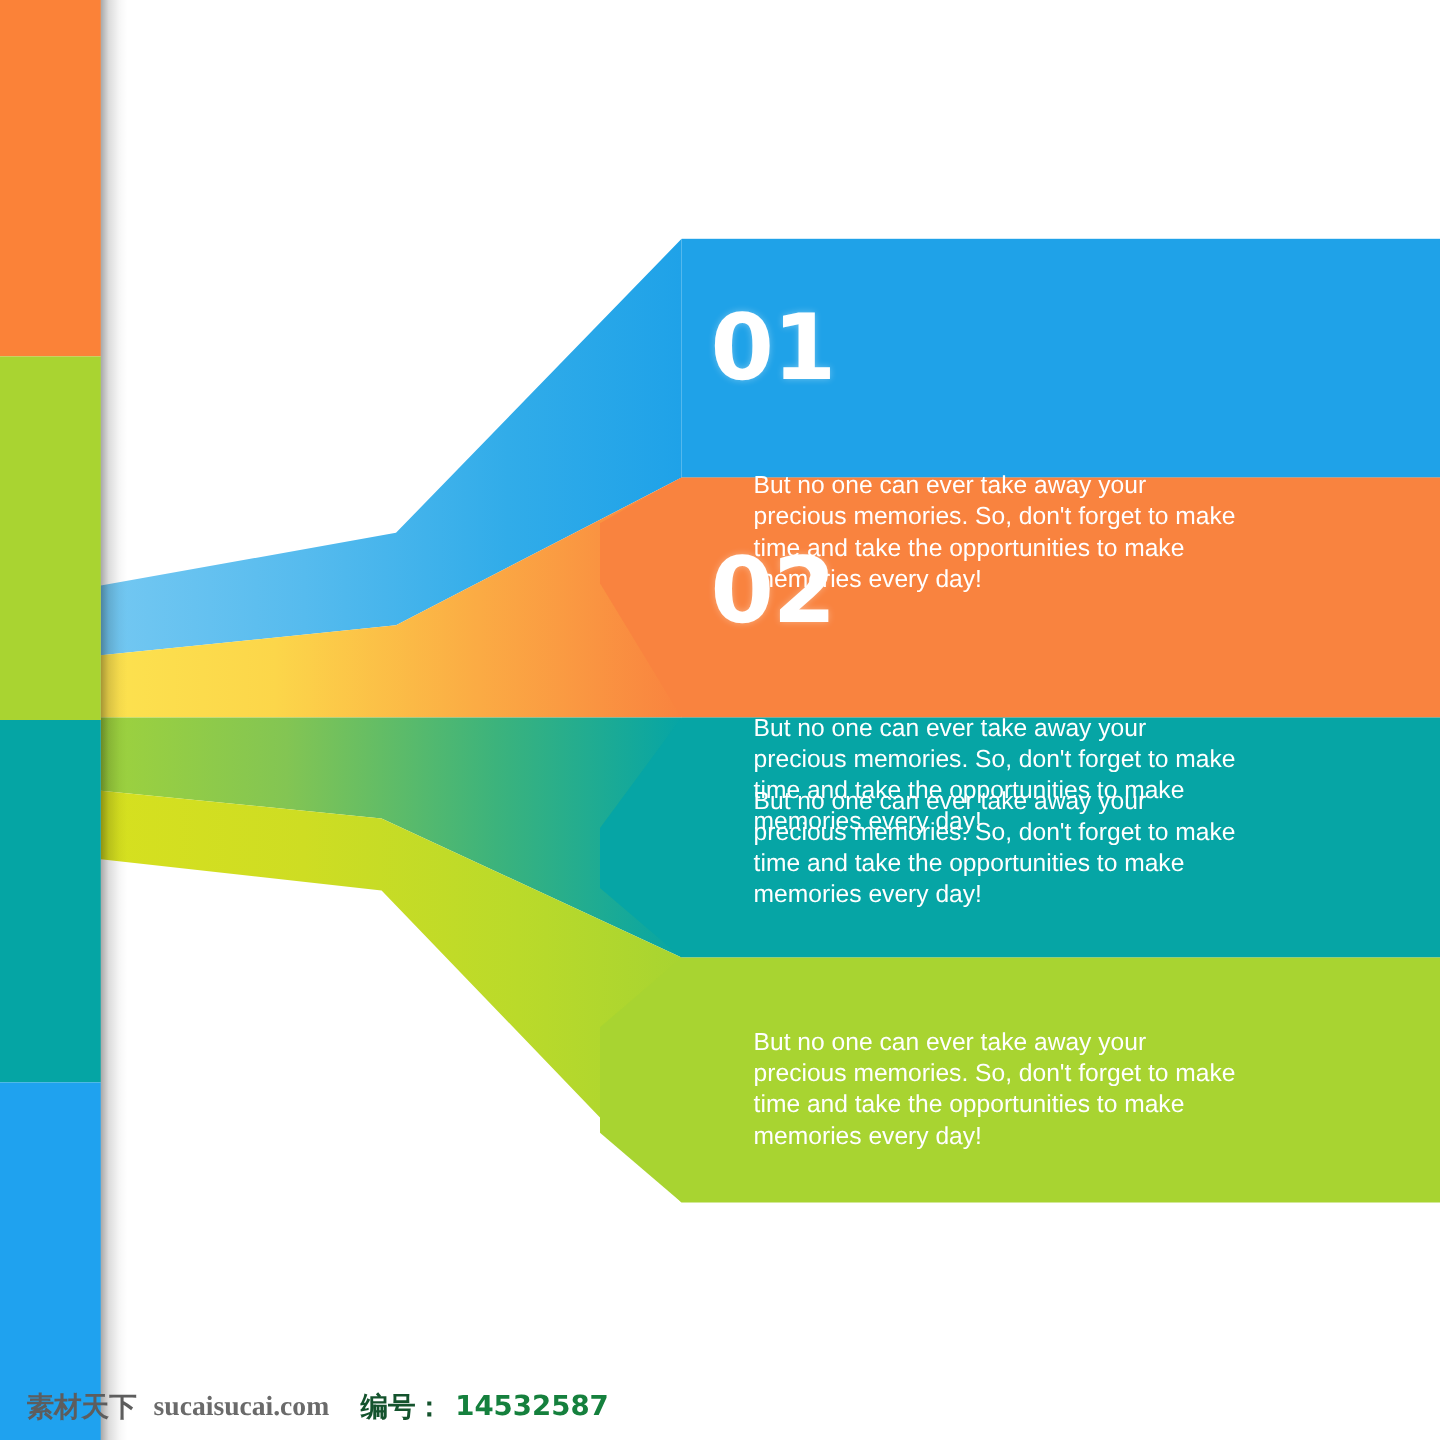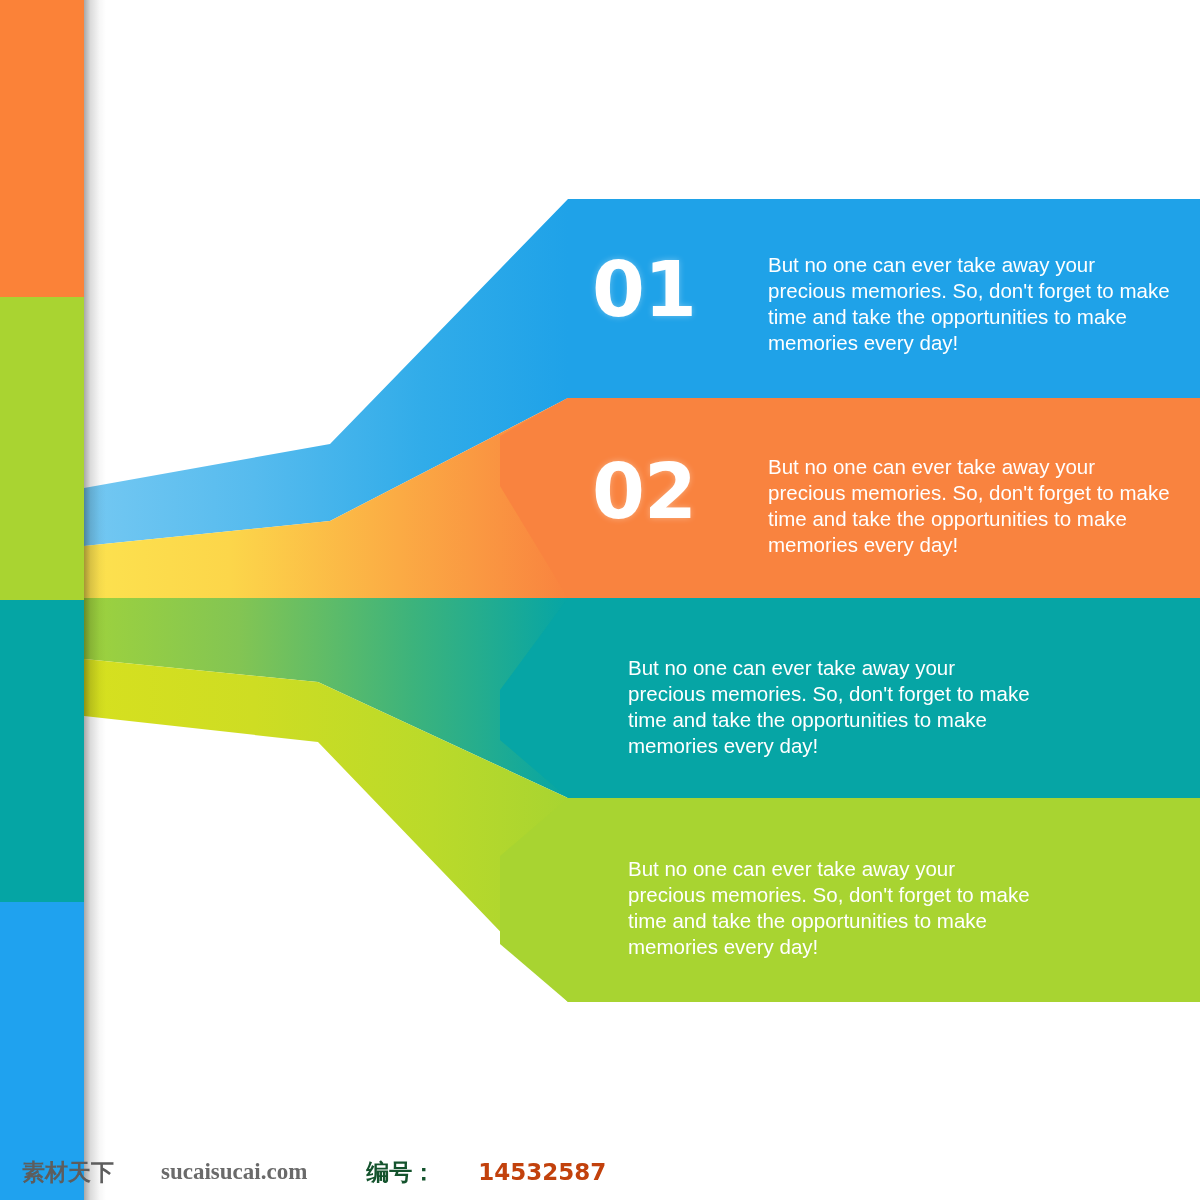--- a/index.html
+++ b/index.html
@@ -34,20 +34,21 @@
     top: 0;
     width: 1200px;
     height: 1200px;
     pointer-events: none;
   }
   .banner-row {
     position: absolute;
     display: flex;
     align-items: flex-start;
     pointer-events: auto;
+    flex-direction: column;
   }
   .banner-number {
     font-family: "DejaVu Sans", sans-serif;
     font-weight: bold;
     font-size: 74px;
     line-height: 1;
     color: #ffffff;
     letter-spacing: -1px;
     width: 140px;
     text-align: left;
@@ -78,21 +79,20 @@
   
   #footer {
     position: absolute;
     left: 0;
     bottom: 0;
     width: 1200px;
     height: 56px;
     display: flex;
     align-items: center;
     background: transparent;
-    gap: 33px;
   }
   #footer-brand {
     font-family: "DejaVu Sans", sans-serif;
     font-size: 23px;
     font-weight: bold;
     color: #5d5d5d;
     margin-left: 22px;
     white-space: nowrap;
   }
   #footer-site {
@@ -108,21 +108,21 @@
     font-size: 23px;
     font-weight: bold;
     color: #14532d;
     margin-left: 26px;
     white-space: nowrap;
   }
   #footer-idvalue {
     font-family: "DejaVu Sans", sans-serif;
     font-size: 23px;
     font-weight: bold;
-    color: #c2410c;
+    color: #15803d;
     margin-left: 10px;
     white-space: nowrap;
   }
 </style>
 </head>
 <body>
 
 <div id="stage">
 
   <svg id="artwork" viewBox="0 0 1200 1200" xmlns="http://www.w3.org/2000/svg">

